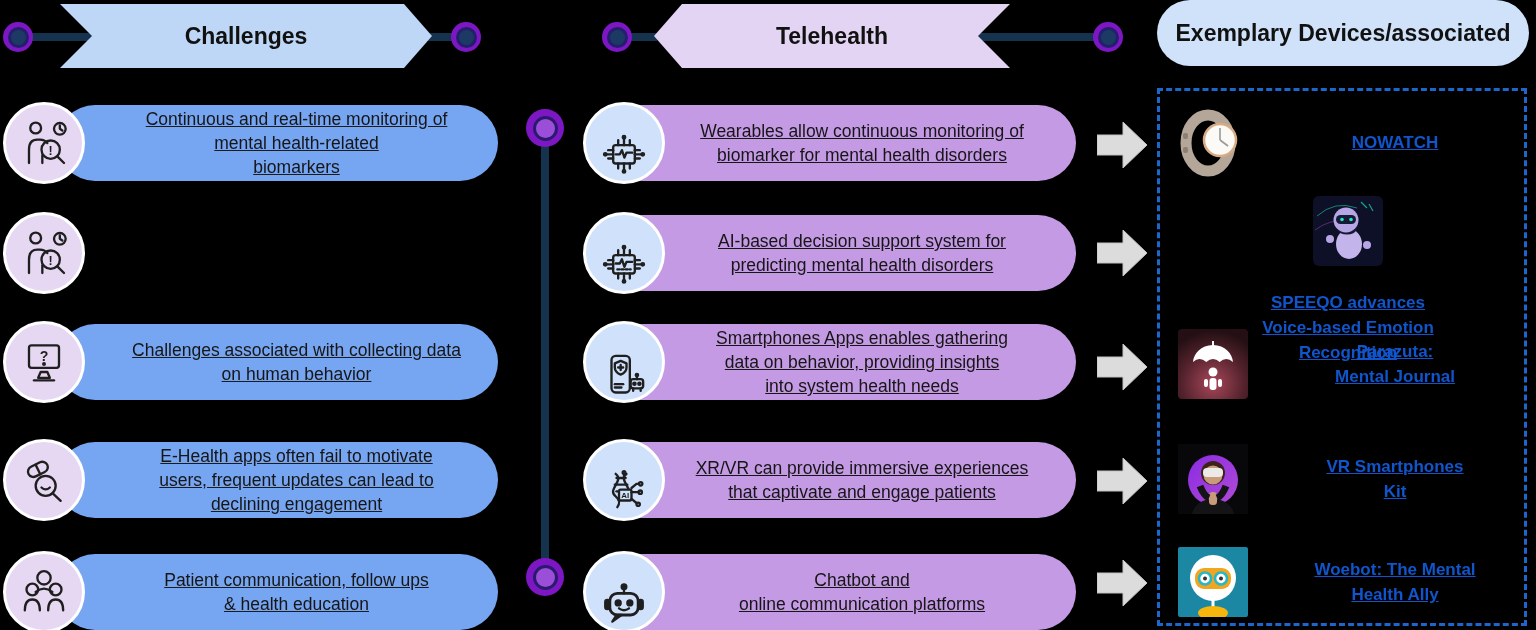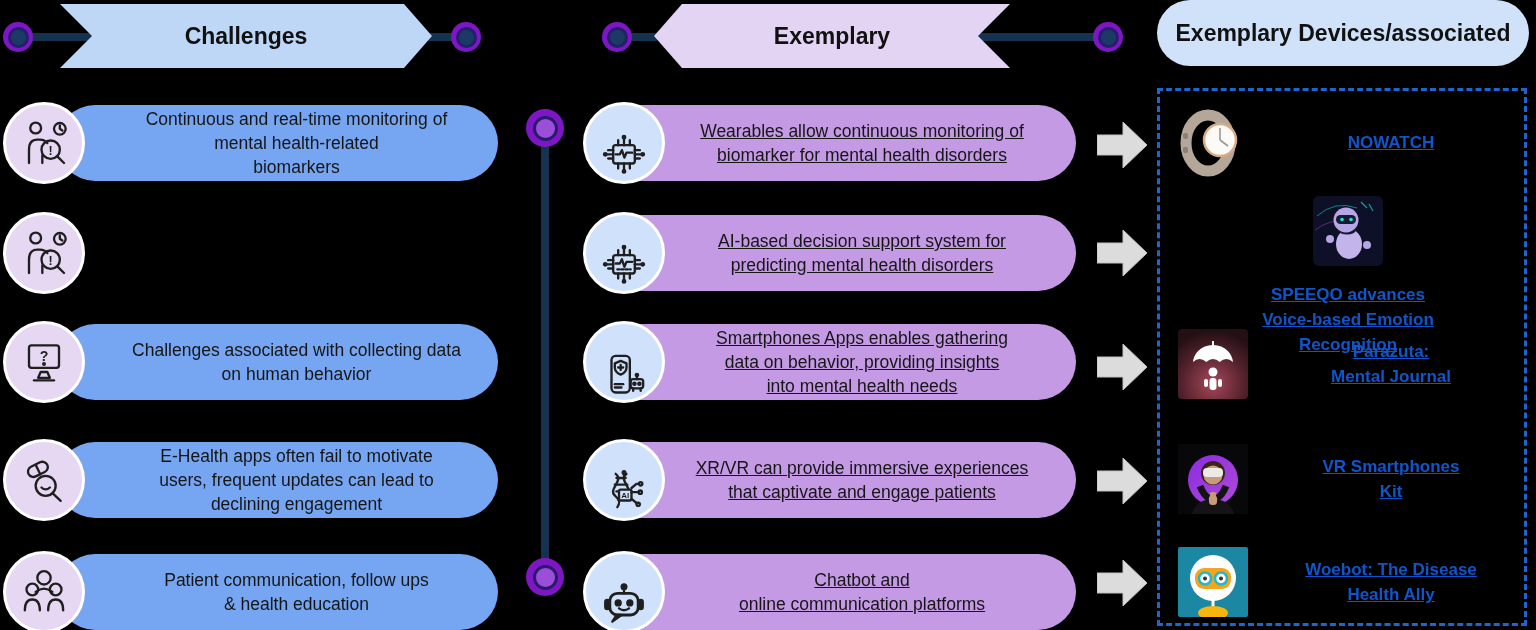--- a/index.html
+++ b/index.html
@@ -25,58 +25,58 @@
      clip-path:polygon(0 32px,28px 0,356px 0,324px 32px,356px 64px,28px 64px);}
   .banner-title{font-size:23px;font-weight:bold;color:#111;}
   .header-pillbox{position:absolute;left:1157px;top:0;width:372px;height:66px;background:#cfe2f9;
      border-radius:33px;display:flex;align-items:center;justify-content:center;z-index:2;}
 
   
   .c-row,.s-row{position:absolute;height:82px;z-index:2;}
   .c-row{left:3px;width:495px;}
   .s-row{left:583px;width:493px;}
   .pill{position:absolute;top:3px;bottom:3px;border-radius:38px;display:flex;align-items:center;}
-  .c-row .pill{left:54px;right:0;background:#76a5f2;}
+  .c-row .pill{left:54px;right:0;background:#76a5f2;text-decoration:underline;}
   .s-row .pill{left:21px;right:0;background:#c59ae5;}
   .pill .txt{flex:1;text-align:center;font-size:17.5px;line-height:24px;color:#161616;}
   .c-row .txt{margin-left:52px;margin-right:14px;}
   .s-row .txt{margin-left:68px;margin-right:24px;text-decoration:underline;}
   .icon-circle{position:absolute;left:0;top:0;width:82px;height:82px;border-radius:50%;
      border:3px solid #fff;box-sizing:border-box;display:flex;align-items:center;justify-content:center;}
   .c-row .icon-circle{background:#e6d8f2;}
   .s-row .icon-circle{background:#cfe1fb;align-items:flex-end;}
   .icon-circle svg{width:50px;height:50px;stroke:#1f1f1f;fill:none;stroke-width:2.8;
      stroke-linecap:round;stroke-linejoin:round;}
   .icon-circle svg text{stroke:none;fill:#1f1f1f;font-family:"Liberation Sans",sans-serif;}
 
   
   .dash-panel{position:absolute;left:1157px;top:88px;width:370px;height:538px;
      border:3px dashed #1d66cc;box-sizing:border-box;z-index:1;}
   .arrow{position:absolute;left:1097px;width:50px;height:46px;z-index:2;}
-  .ex-row{position:absolute;left:1178px;width:340px;display:flex;align-items:center;gap:16px;z-index:2;}
+  .ex-row{position:absolute;left:1178px;width:340px;display:flex;align-items:center;gap:24px;z-index:2;}
   .ex-img{width:70px;height:70px;flex-shrink:0;}
   .ex-link{flex:1;text-align:center;font-size:17px;line-height:25px;font-weight:bold;
      color:#1155cc;text-decoration:underline;cursor:pointer;}
 </style>
 </head>
 <body>
 
 <div id="stage">
 
   <div class="hline" style="left:30px;width:62px;"></div>
   <div class="hline" style="left:428px;width:26px;"></div>
   <div class="hline" style="left:629px;width:28px;"></div>
   <div class="hline" style="left:976px;width:120px;"></div>
   <div class="vline"></div>
 
   <div class="banner banner-challenges">
     <span class="banner-title">Challenges</span>
   </div>
   <div class="banner banner-solutions">
-    <span class="banner-title">Exemplary</span>
+    <span class="banner-title">Telehealth</span>
   </div>
   <div class="header-pillbox">
     <span class="banner-title">Exemplary Devices/associated</span>
   </div>
 
   <div class="node" style="left:3px;top:22px;">
       <span class="inner"></span>
     </div>
   <div class="node" style="left:451px;top:22px;">
       <span class="inner"></span>
@@ -235,21 +235,21 @@
           <circle cx="7.5" cy="28" r="1.5"></circle>
           <circle cx="52.5" cy="28" r="1.5"></circle>
       </svg>
     </div>
   </div>
 
   <div class="s-row" style="top:321px;">
     <div class="pill">
       <div class="txt prelines">Smartphones Apps enables gathering
 data on behavior, providing insights
-into mental health needs</div>
+into system health needs</div>
     </div>
     <div class="icon-circle">
       <svg viewBox="0 0 60 60">
         <rect x="15" y="7" width="22" height="44" rx="5"></rect>
         <path d="M26 13 l7 3 v5 c0 4.5-3 7-7 8.5 c-4-1.5-7-4-7-8.5 v-5 z"></path>
         <path d="M26 18 v6 M23 21 h6"></path>
         <line x1="19" y1="41" x2="29" y2="41"></line>
           <line x1="19" y1="45" x2="27" y2="45"></line>
         <rect x="38" y="35" width="15" height="11" rx="3"></rect>
         <circle cx="42.5" cy="40.5" r="1.4" fill="#1f1f1f"></circle>
@@ -425,17 +425,17 @@
         <rect x="33.5" y="50" width="3" height="12" fill="#fff"></rect>
         <circle cx="35" cy="31" r="23" fill="#fff"></circle>
         <rect x="17" y="21" width="36" height="21" rx="9" fill="#f2a51d"></rect>
         <circle cx="27" cy="31.5" r="6" fill="#fff" stroke="#27b7c8" stroke-width="2.6"></circle>
         <circle cx="27" cy="31.5" r="2" fill="#333"></circle>
         <circle cx="43" cy="31.5" r="6" fill="#fff" stroke="#27b7c8" stroke-width="2.6"></circle>
         <circle cx="43" cy="31.5" r="2" fill="#333"></circle>
         <ellipse cx="35" cy="66" rx="15" ry="7" fill="#f6b60d"></ellipse>
       </svg>
     </div>
-    <div class="ex-link prelines">Woebot: The Disease
+    <div class="ex-link prelines">Woebot: The Mental
 Health Ally</div>
   </div>
 
 </div>
 
 </body></html>

